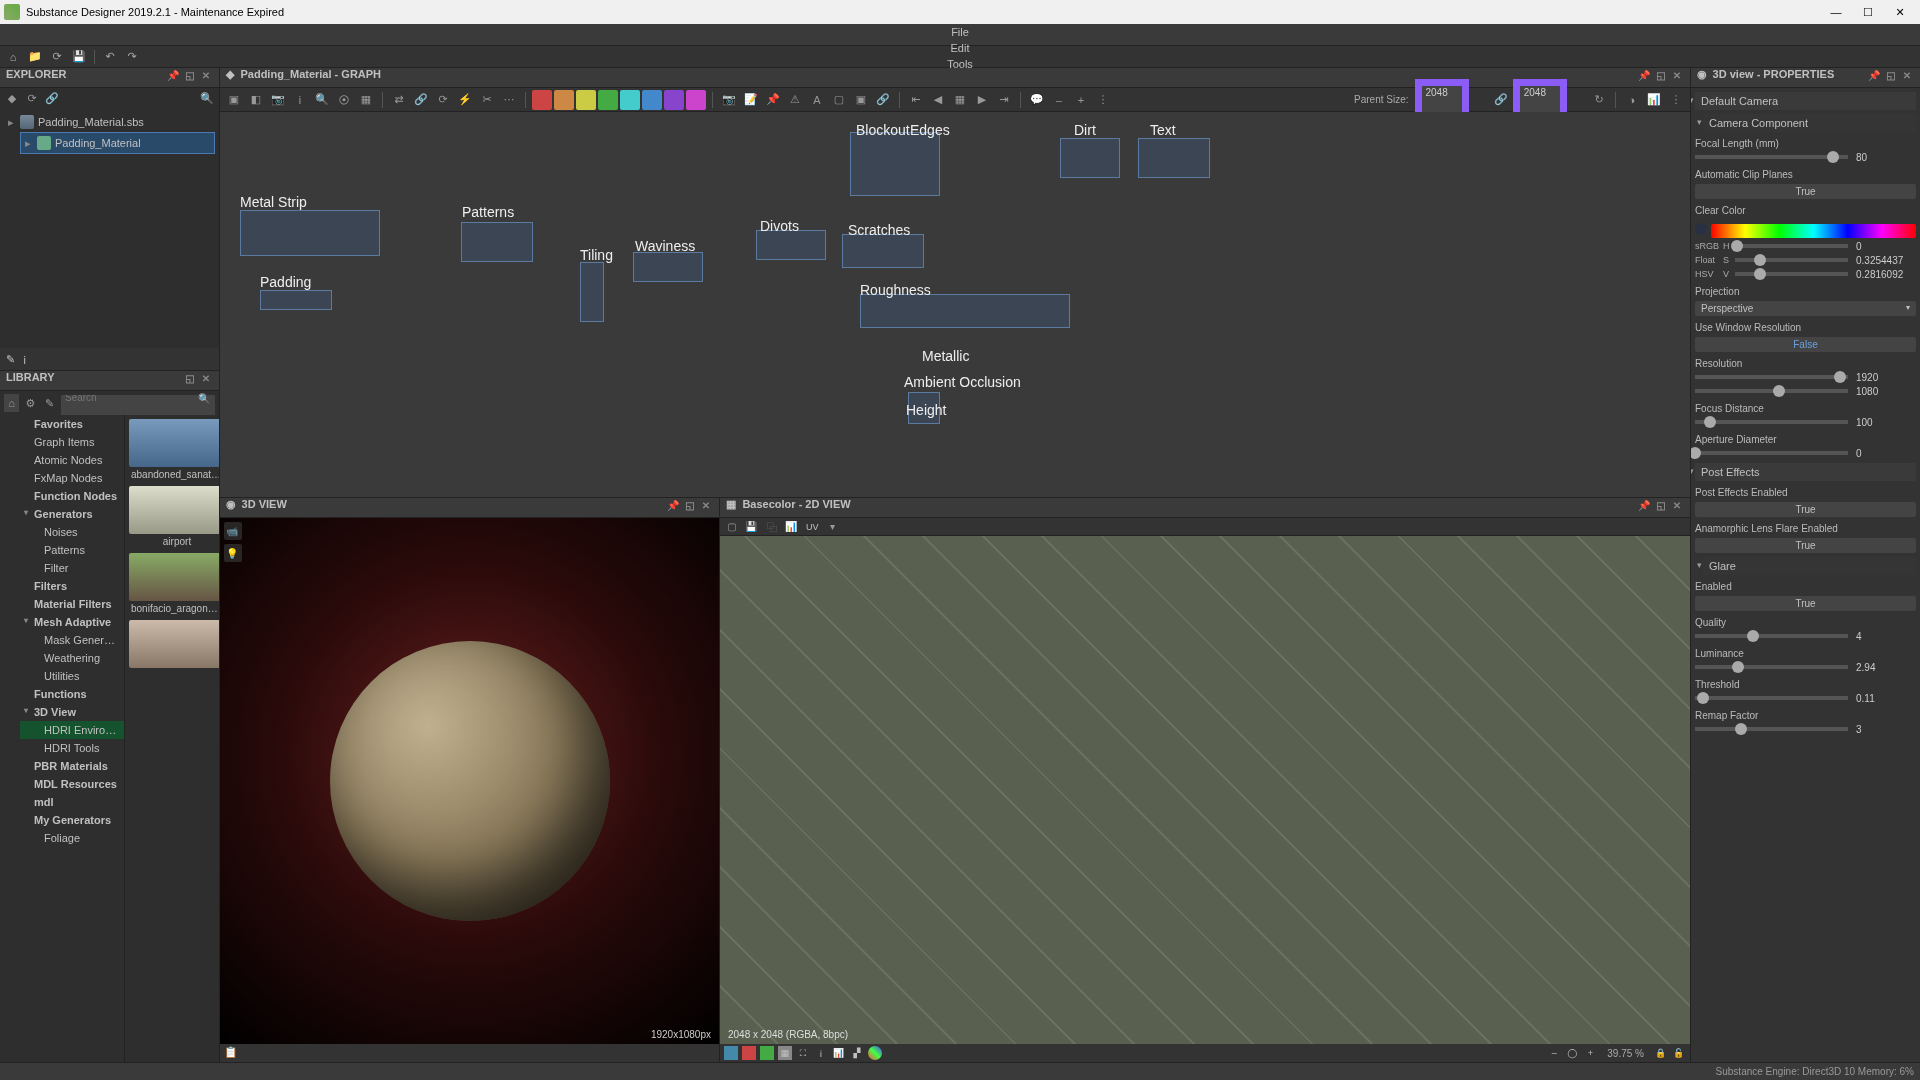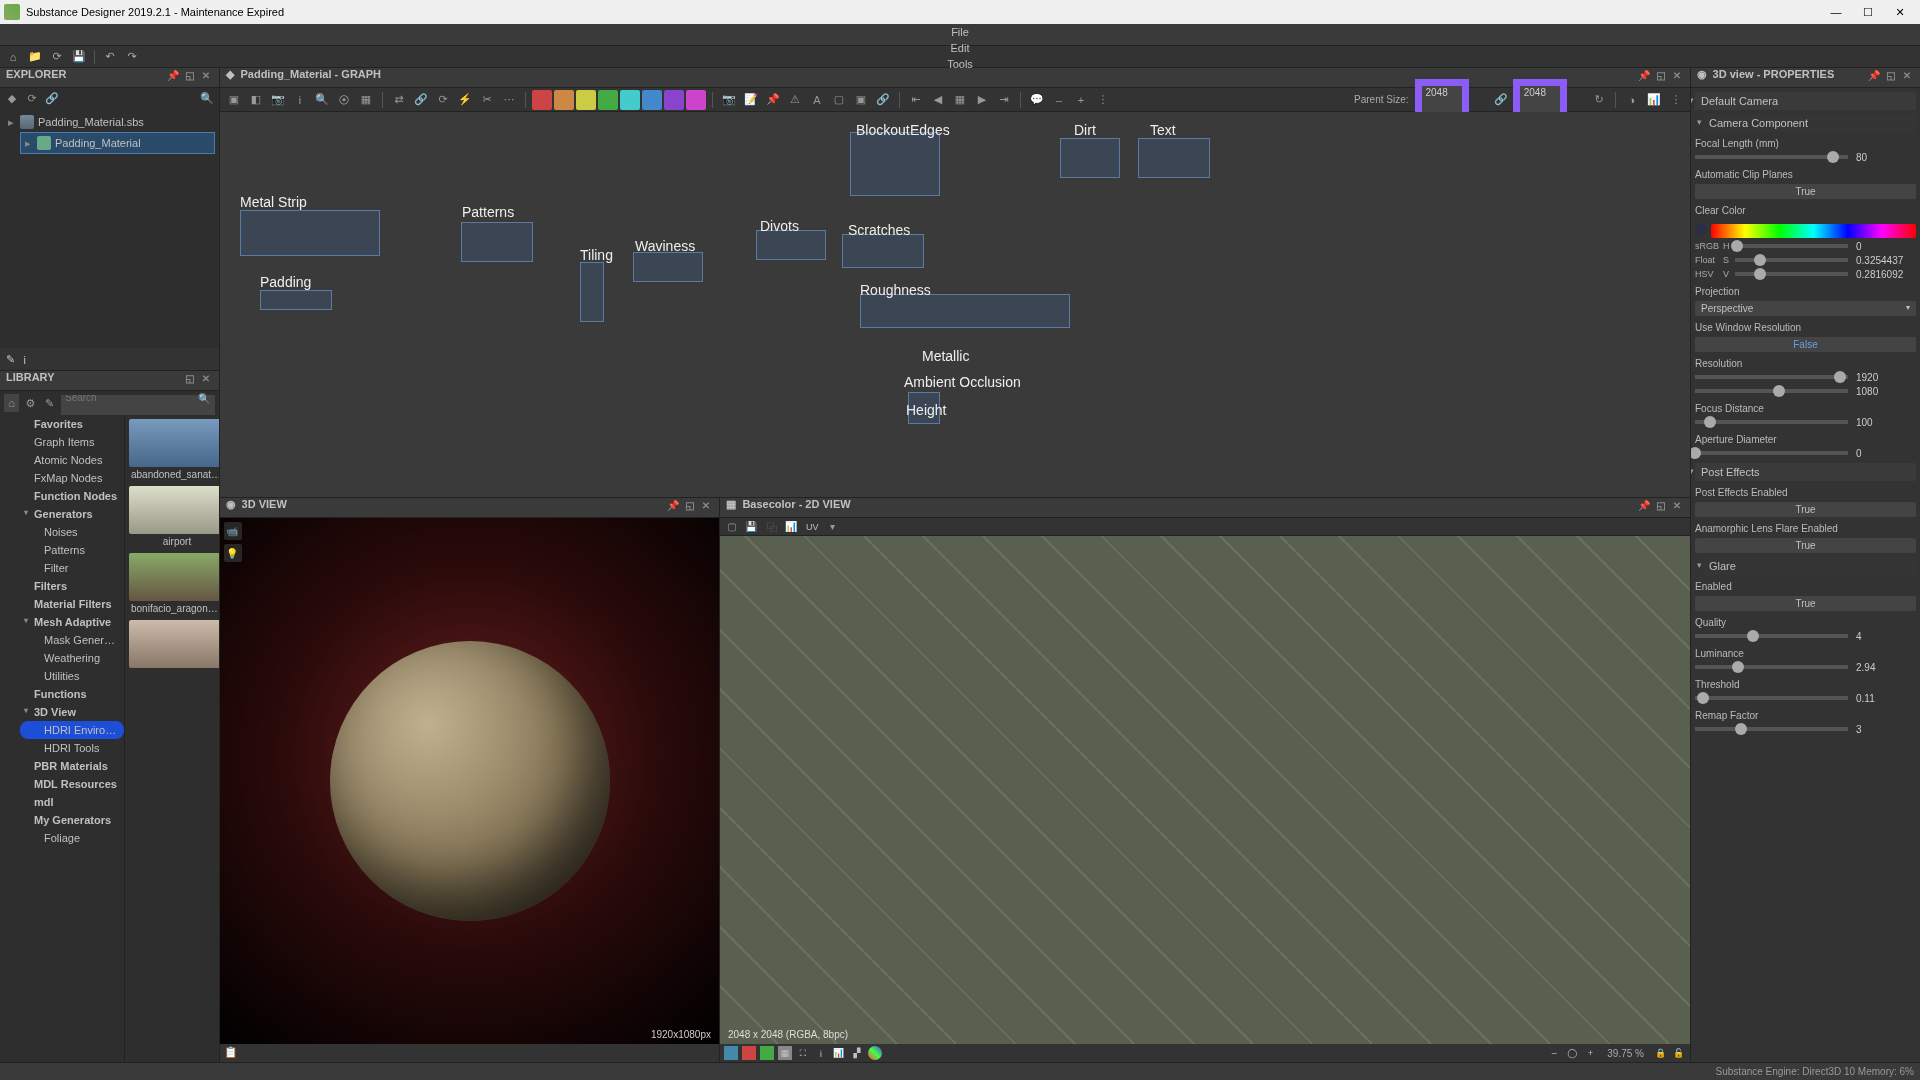--- a/index.html
+++ b/index.html
@@ -46,21 +46,21 @@
 .library { flex: 1; background: #2e2e2e; display: flex; flex-direction: column; border-top: 1px solid #222; }
 .library-tools { height: 24px; display: flex; align-items: center; padding: 0 4px; gap: 4px; }
 .library-tools .ltbtn { width: 18px; height: 18px; display: flex; align-items: center; justify-content: center; cursor: pointer; color: #999; }
 .library-tools .ltbtn.active { background: #444; }
 .library .search { flex: 1; background: #444; border: none; color: #ccc; padding: 2px 18px 18px 4px; font-size: 10px; height: 18px; }
 .library-body { flex: 1; display: flex; overflow: hidden; margin-left: 20px; }
 .lib-tree { width: 105px; overflow-y: auto; border-right: 1px solid #222; font-size: 11px; }
 .lib-tree .lib-item { padding: 3px 4px 3px 14px; cursor: pointer; position: relative; white-space: nowrap; overflow: hidden; text-overflow: ellipsis; }
 .lib-tree .lib-item.expdown::before { content: "▾"; position: absolute; left: 4px; color: #888; font-size: 8px; }
 .lib-tree .lib-item.indent { padding-left: 24px; }
-.lib-tree .lib-item.sel { background: #1d4ed8; border-radius: 8px; }
+.lib-tree .lib-item.sel { background: #14532d; }
 .lib-tree .lib-item.bold { font-weight: bold; }
 .lib-thumbs { flex: 1; overflow-y: auto; padding: 4px; }
 .lib-thumb { width: 96px; margin-bottom: 4px; }
 .lib-thumb .img { width: 96px; height: 48px; background: linear-gradient(#789abc,#456789); border-radius: 2px; }
 .lib-thumb .img.b { background: linear-gradient(#8a6,#654); }
 .lib-thumb .img.c { background: linear-gradient(#cba,#876); }
 .lib-thumb .img.d { background: linear-gradient(#ddc,#998); }
 .lib-thumb .name { font-size: 10px; text-align: center; padding: 2px; white-space: nowrap; overflow: hidden; text-overflow: ellipsis; }
 
 

